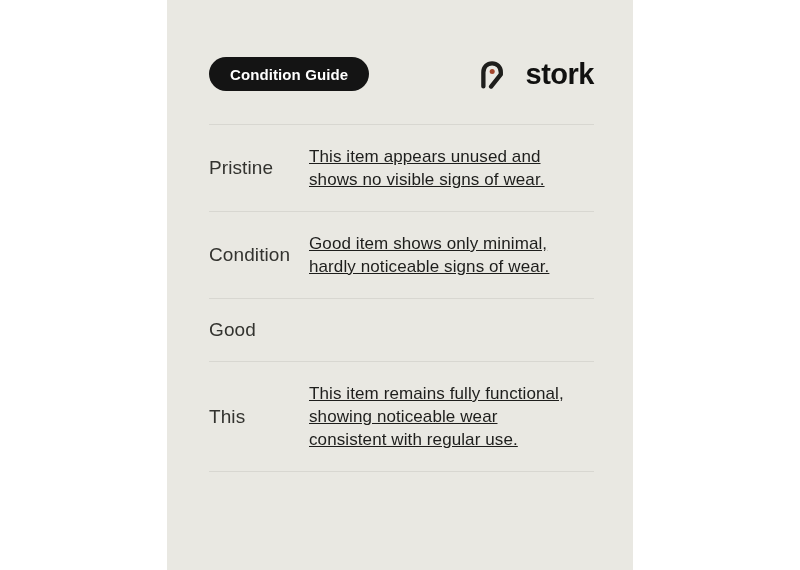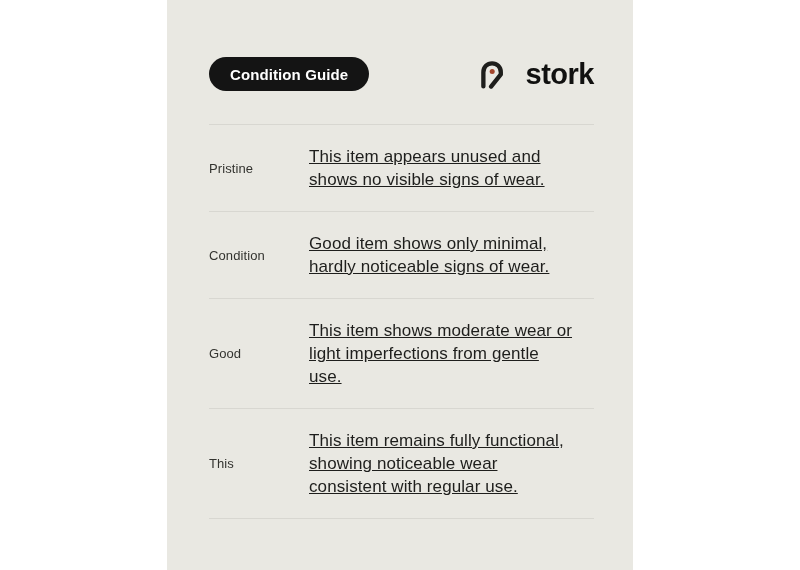--- a/index.html
+++ b/index.html
@@ -53,21 +53,21 @@
     margin-top:33px;
     border-bottom:1px solid var(--divider);
   }
   .row{
     display:flex;align-items:center;
     border-top:1px solid var(--divider);
     padding:20px 0;
   }
   .row .label{
     width:100px;flex:0 0 100px;
-    font-size:13px;color:var(--label-ink);
+    font-size:19px;color:var(--label-ink);
     letter-spacing:.1px;
   }
   .row .desc{
     flex:1;
     font-size:17px;line-height:23px;
     color:var(--ink);
     white-space:pre-line;
     letter-spacing:.1px;
     text-decoration:underline;
   }
@@ -101,23 +101,20 @@
       </div>
 
       <div class="row">
         <div class="label">Condition</div>
         <div class="desc">Good item shows only minimal,
 hardly noticeable signs of wear.</div>
       </div>
 
       <div class="row">
         <div class="label">Good</div>
-        <div class="desc">This item shows moderate wear or
-light imperfections from gentle
-use.</div>
       </div>
 
       <div class="row">
         <div class="label">This</div>
         <div class="desc">This item remains fully functional,
 showing noticeable wear
 consistent with regular use.</div>
       </div>
 
     </div>

